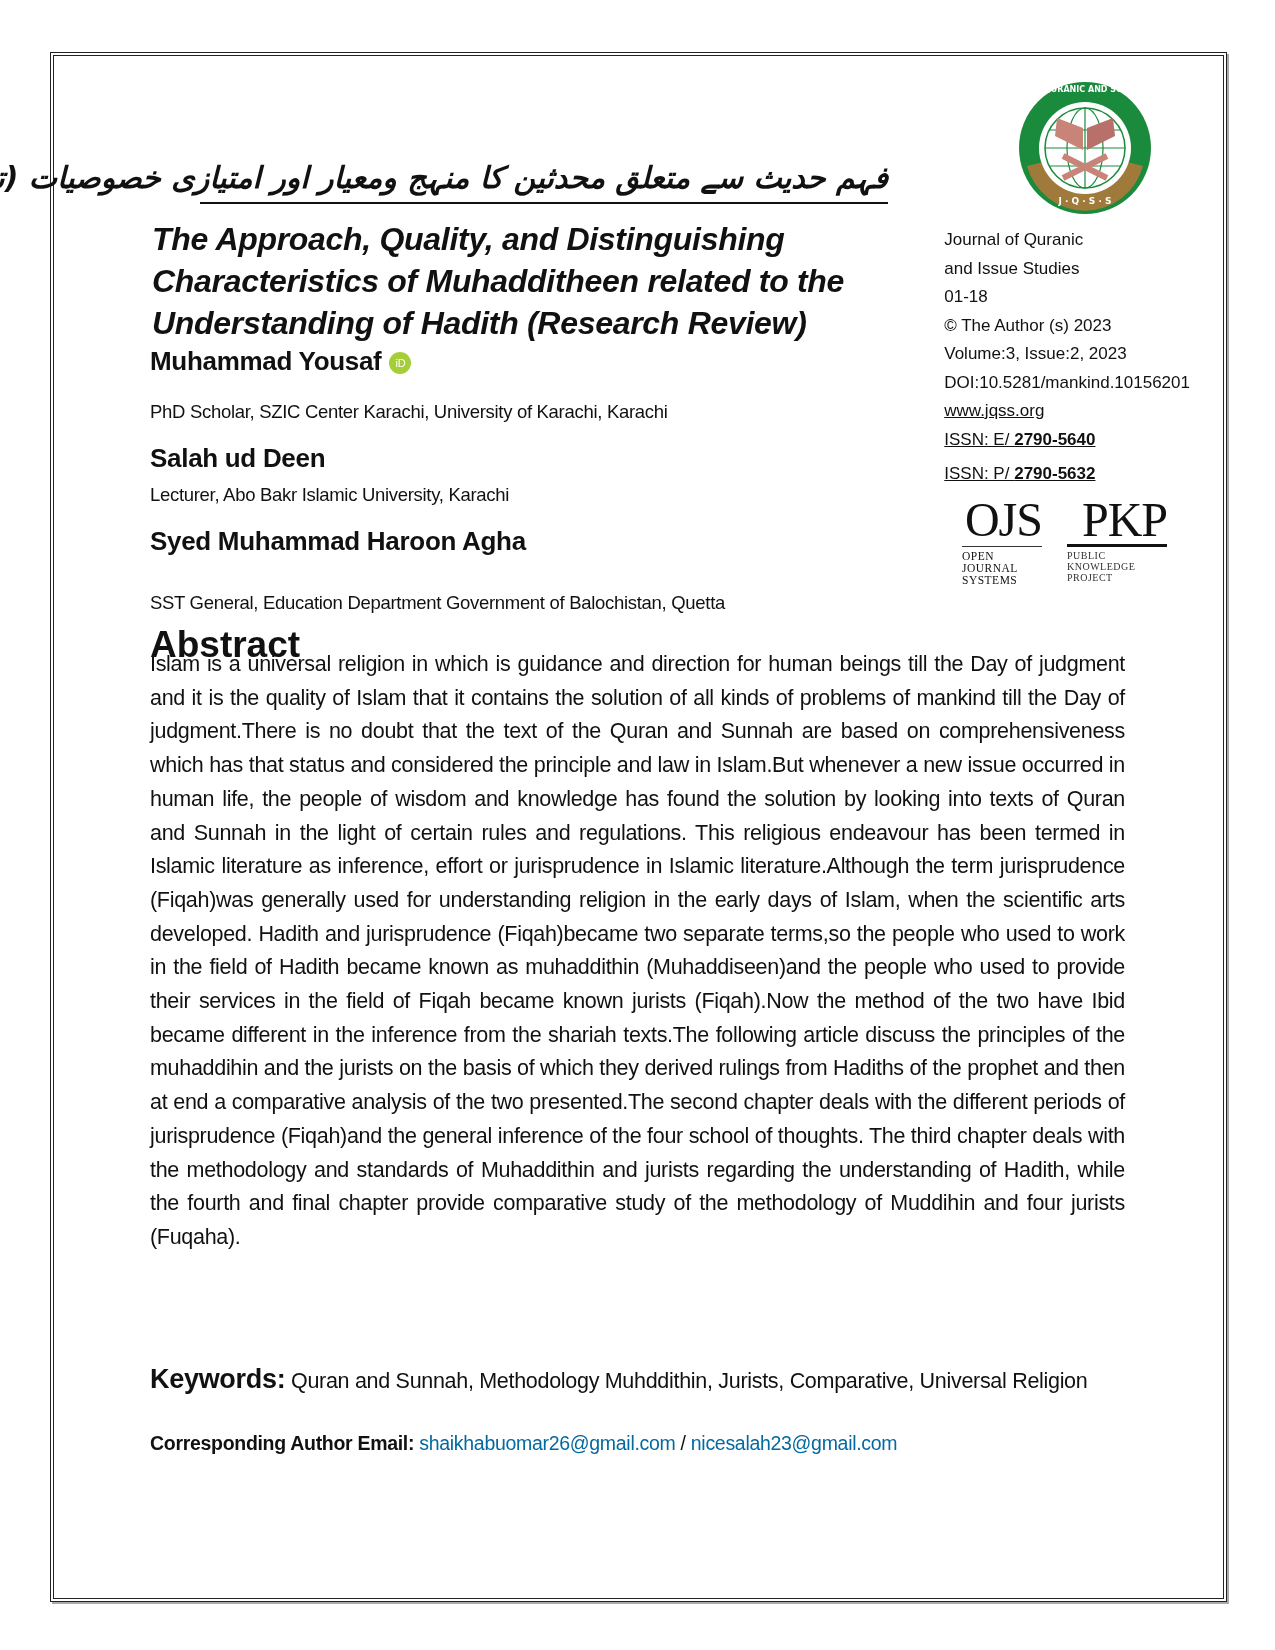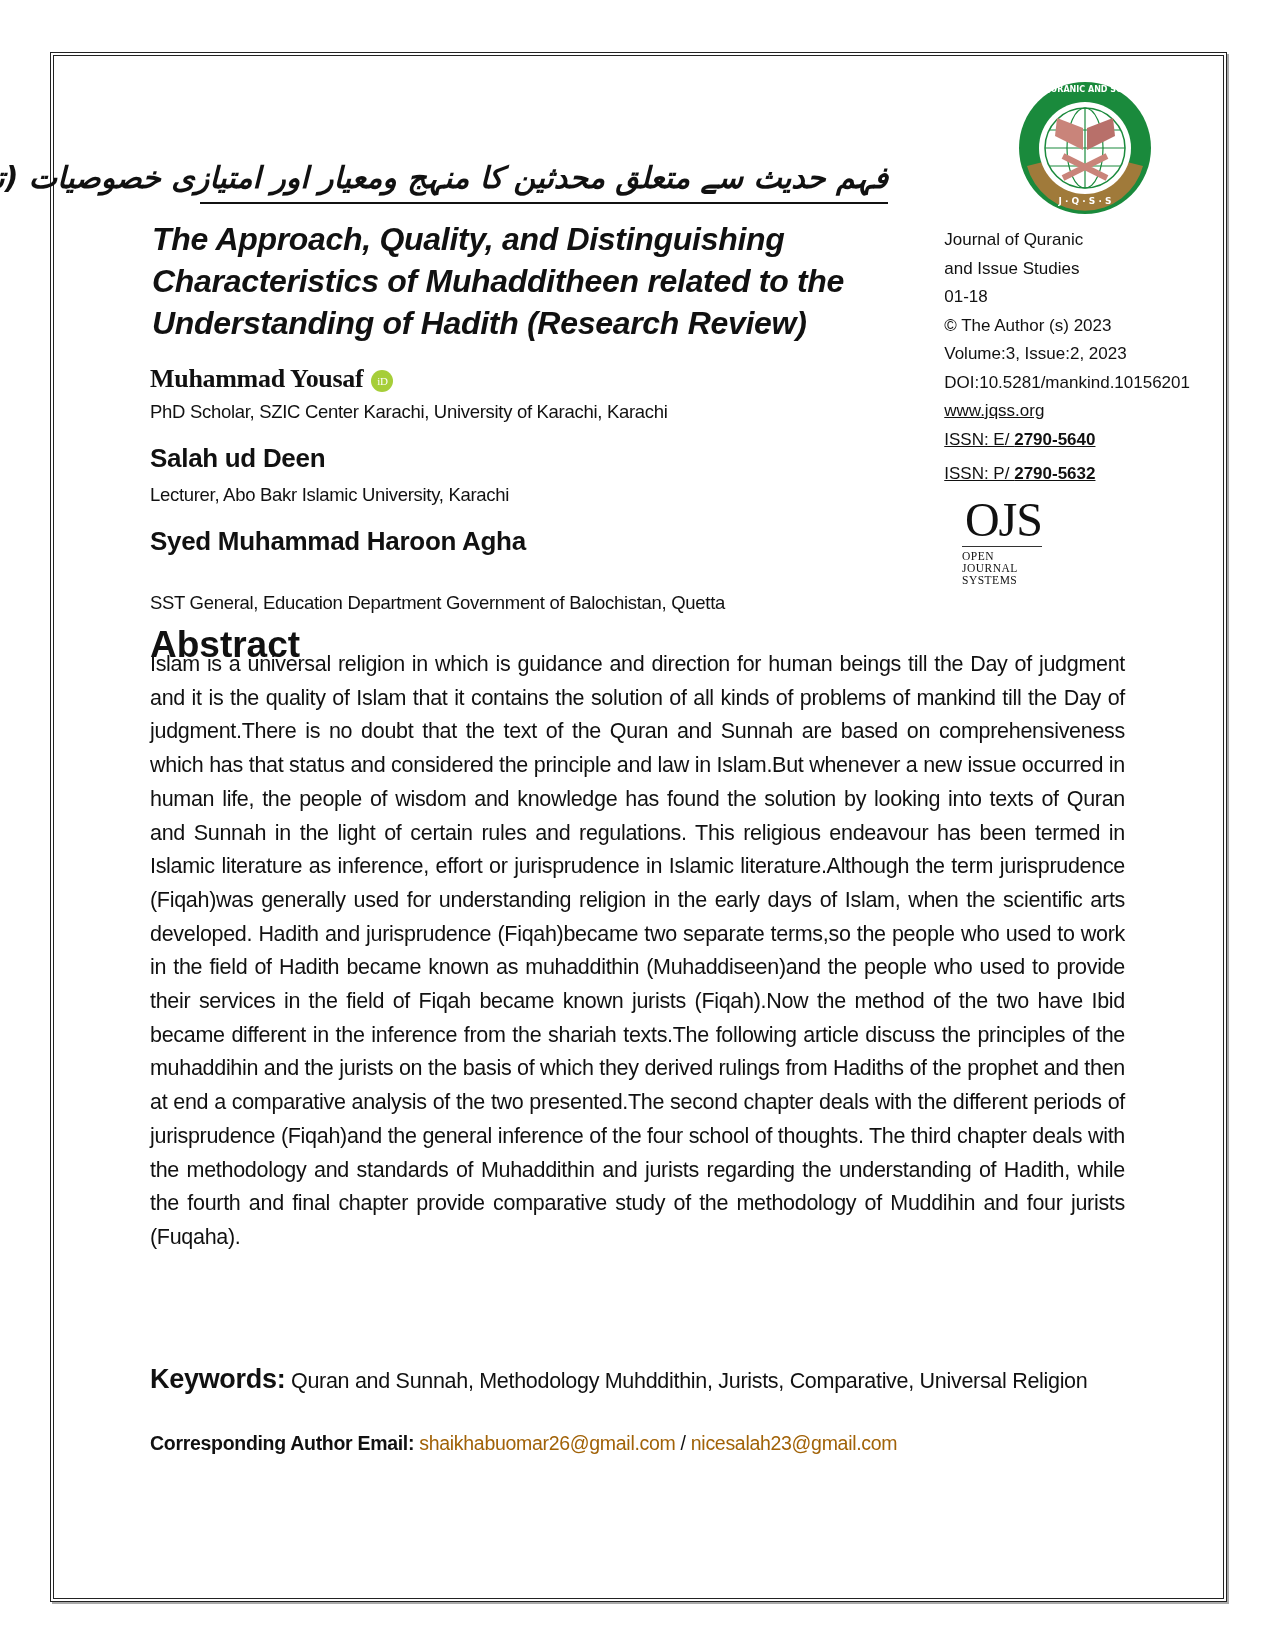--- a/index.html
+++ b/index.html
@@ -34,21 +34,21 @@
     .small-caps { font-size:11.5px; line-height:12px; letter-spacing:0.5px; margin-top:3px; }
     .pkp .small-caps { font-size:10px; line-height:11px; color:#333; }
     .abstract-h { position:absolute; left:150px; top:624px; font-size:37px; font-weight:bold; }
     .abstract { position:absolute; left:150px; top:648px; width:975px;
                 font-size:21.5px; line-height:33.7px; text-align:justify; letter-spacing:-0.3px; }
     .keywords { position:absolute; left:150px; top:1363px; width:975px;
                 font-size:21.5px; line-height:33px; letter-spacing:-0.3px; }
     .keywords .k { font-size:27px; font-weight:bold; }
     .email { position:absolute; left:150px; top:1432px; font-size:19.5px; letter-spacing:-0.3px; }
     .email b { font-weight:bold; }
-    .email a { color:#a16207; text-decoration:none;text-align:right; }
+    .email a { color:#0369a1; text-decoration:none;text-align:right; }
   </style>
 </head>
 <body>
 
 <div class="frame"></div>
 
 <svg class="logo" viewBox="0 0 140 140">
   <circle cx="70" cy="70" r="66" fill="#1a8a3c"></circle>
   <path d="M 12 88 A 60 60 0 0 0 128 88 L 112 84 A 44 44 0 0 1 28 84 Z" fill="#a07a3a"></path>
   <circle cx="70" cy="70" r="46" fill="#ffffff"></circle>
@@ -62,21 +62,21 @@
   <path d="M 100 58 L 72 72 L 72 50 L 98 40 Z" fill="#b8706a"></path>
   <path d="M 48 100 L 92 78 M 92 100 L 48 78" stroke="#c9847a" stroke-width="6"></path>
   <text x="70" y="14" font-size="8" fill="#fff" text-anchor="middle" font-family="DejaVu Sans, sans-serif" font-weight="bold">JOURNAL OF QURANIC AND SOCIAL STUDIES</text>
   <text x="70" y="126" font-size="9" fill="#fff" text-anchor="middle" font-family="DejaVu Sans, sans-serif" font-weight="bold">J · Q · S · S</text>
 </svg>
 
 <div class="urdu">فہم حدیث سے متعلق محدثین کا منہج ومعیار اور امتیازی خصوصیات (تحقیقی جائزہ)</div>
 
 <div class="title">The Approach, Quality, and Distinguishing Characteristics of Muhadditheen related to the Understanding of Hadith (Research Review)</div>
 
-<div class="author-name" style="top:364px;font-family:Liberation Serif, serif;">
+<div class="author-name" style="top:346px;">
   <span>Muhammad Yousaf</span><span class="orcid">iD</span>
 </div>
 <div class="author-aff" style="top:401px;">PhD Scholar, SZIC Center Karachi, University of Karachi, Karachi</div>
 
 <div class="author-name" style="top:443px;">Salah ud Deen</div>
 <div class="author-aff" style="top:484px;">Lecturer, Abo Bakr Islamic University, Karachi</div>
 
 <div class="author-name" style="top:526px;">Syed Muhammad Haroon Agha</div>
 <div class="author-aff" style="top:592px;">SST General, Education Department Government of Balochistan, Quetta</div>
 
@@ -94,20 +94,28 @@
 
 <div class="pkp-row">
   <div class="ojs">
     <div class="big">OJS</div>
     <div class="small-caps">
       <div>OPEN</div>
       <div>JOURNAL</div>
       <div>SYSTEMS</div>
     </div>
   </div>
+  <div class="pkp">
+    <div class="big">PKP</div>
+    <div class="small-caps">
+      <div>PUBLIC</div>
+      <div>KNOWLEDGE</div>
+      <div>PROJECT</div>
+    </div>
+  </div>
 </div>
 
 <div class="abstract-h">Abstract</div>
 <div class="abstract">Islam is a universal religion in which is guidance and direction for human beings till the Day of judgment and it is the quality of Islam that it contains the solution of all kinds of problems of mankind till the Day of judgment.There is no doubt that the text of the Quran and Sunnah are based on comprehensiveness which has that status  and considered the principle and law in Islam.But whenever a new issue occurred in human life, the people of wisdom and knowledge has found the  solution by looking into texts of Quran and Sunnah in the light of certain rules and regulations. This religious endeavour has been termed in Islamic literature as inference, effort or jurisprudence in Islamic literature.Although the term jurisprudence (Fiqah)was generally used for understanding religion in the early days of Islam, when the scientific arts developed. Hadith and jurisprudence (Fiqah)became two separate terms,so the people who used to work in the field of Hadith became known as muhaddithin (Muhaddiseen)and the people who used to provide their services in the field of Fiqah became known jurists (Fiqah).Now the method of the two have Ibid became different in the inference from the shariah texts.The following article discuss the principles of the muhaddihin and the jurists on the basis of which they derived rulings from Hadiths of the prophet and then at end a comparative analysis of the two presented.The second chapter deals with the different periods of jurisprudence (Fiqah)and the general inference of the four school of thoughts. The third chapter deals with the methodology and standards of Muhaddithin and jurists regarding the understanding of Hadith, while the fourth and final chapter provide comparative study of the methodology of Muddihin and four jurists (Fuqaha).</div>
 
 <div class="keywords">
   <span class="k">Keywords:</span><span> Quran and Sunnah, Methodology Muhddithin, Jurists, Comparative, Universal Religion</span>
 </div>
 
 <div class="email">

